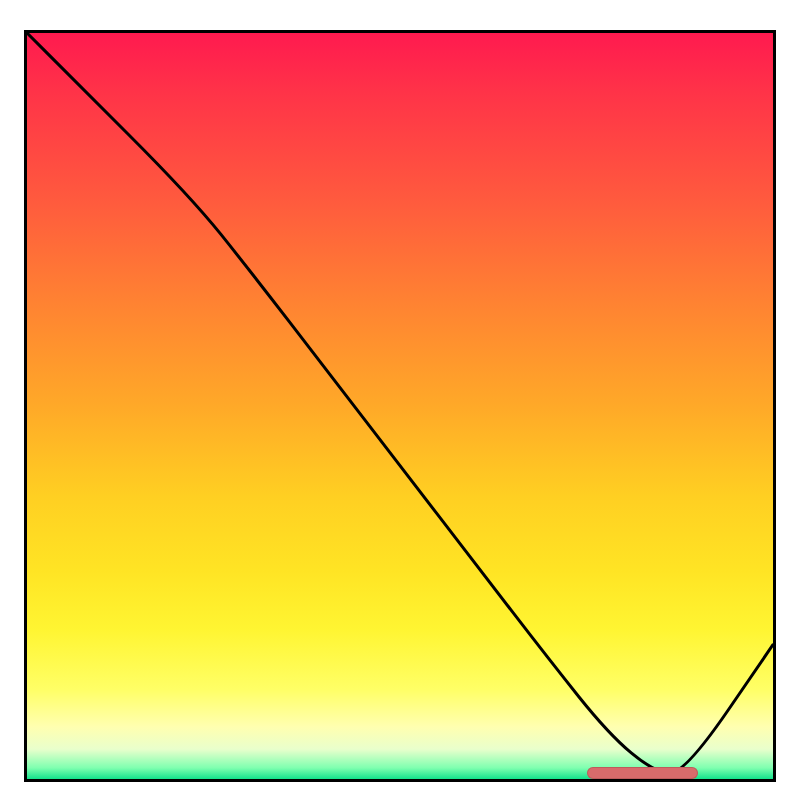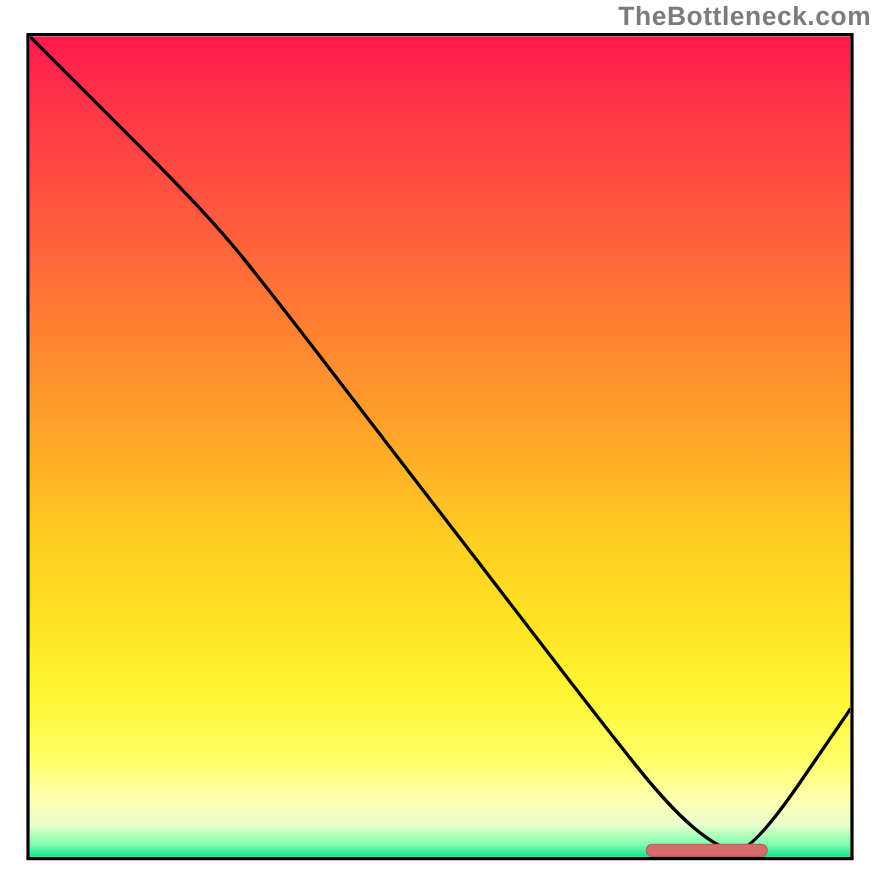--- a/index.html
+++ b/index.html
@@ -67,21 +67,20 @@
     background: #d86b6b;
     border-radius: 6px;
     box-shadow: 0 0 0 1px rgba(111,44,44,0.25) inset;
   }
 </style>
 </head>
 <body>
 
 <div class="canvas">
 
-  <div class="watermark">TheBottleneck.com</div>
 
   <div class="plot-area">
     <div class="gradient"></div>
 
     <svg class="curve" viewBox="0 0 746 746" preserveAspectRatio="none">
       <path id="curve-path" fill="none" stroke="#000000" stroke-width="3" stroke-linejoin="round" stroke-linecap="round" d="M 0 0 Q 0 0 18.650000000000002 18.650000000000034 Q 37.300000000000004 37.30000000000007 100.71000000000001 100.71000000000004 Q 164.12 164.12 193.95999999999998 201.42 Q 223.79999999999998 238.71999999999997 261.1 287.21 Q 298.40000000000003 335.7 335.70000000000005 384.19 Q 373 432.68 410.29999999999995 481.1700000000001 Q 447.59999999999997 529.6600000000001 484.9 578.1500000000001 Q 522.1999999999999 626.64 552.04 663.94 Q 581.88 701.24 604.26 719.89 Q 626.64 738.54 641.56 740.405 Q 656.48 742.27 701.24 676.995 T 746 611.72"></path>
     </svg>
 
     <div class="bar" id="opt-bar" style="left: 559.5px; width: 111.9px; top: 734.032px; background: rgb(216, 107, 107);"></div>
   </div>

